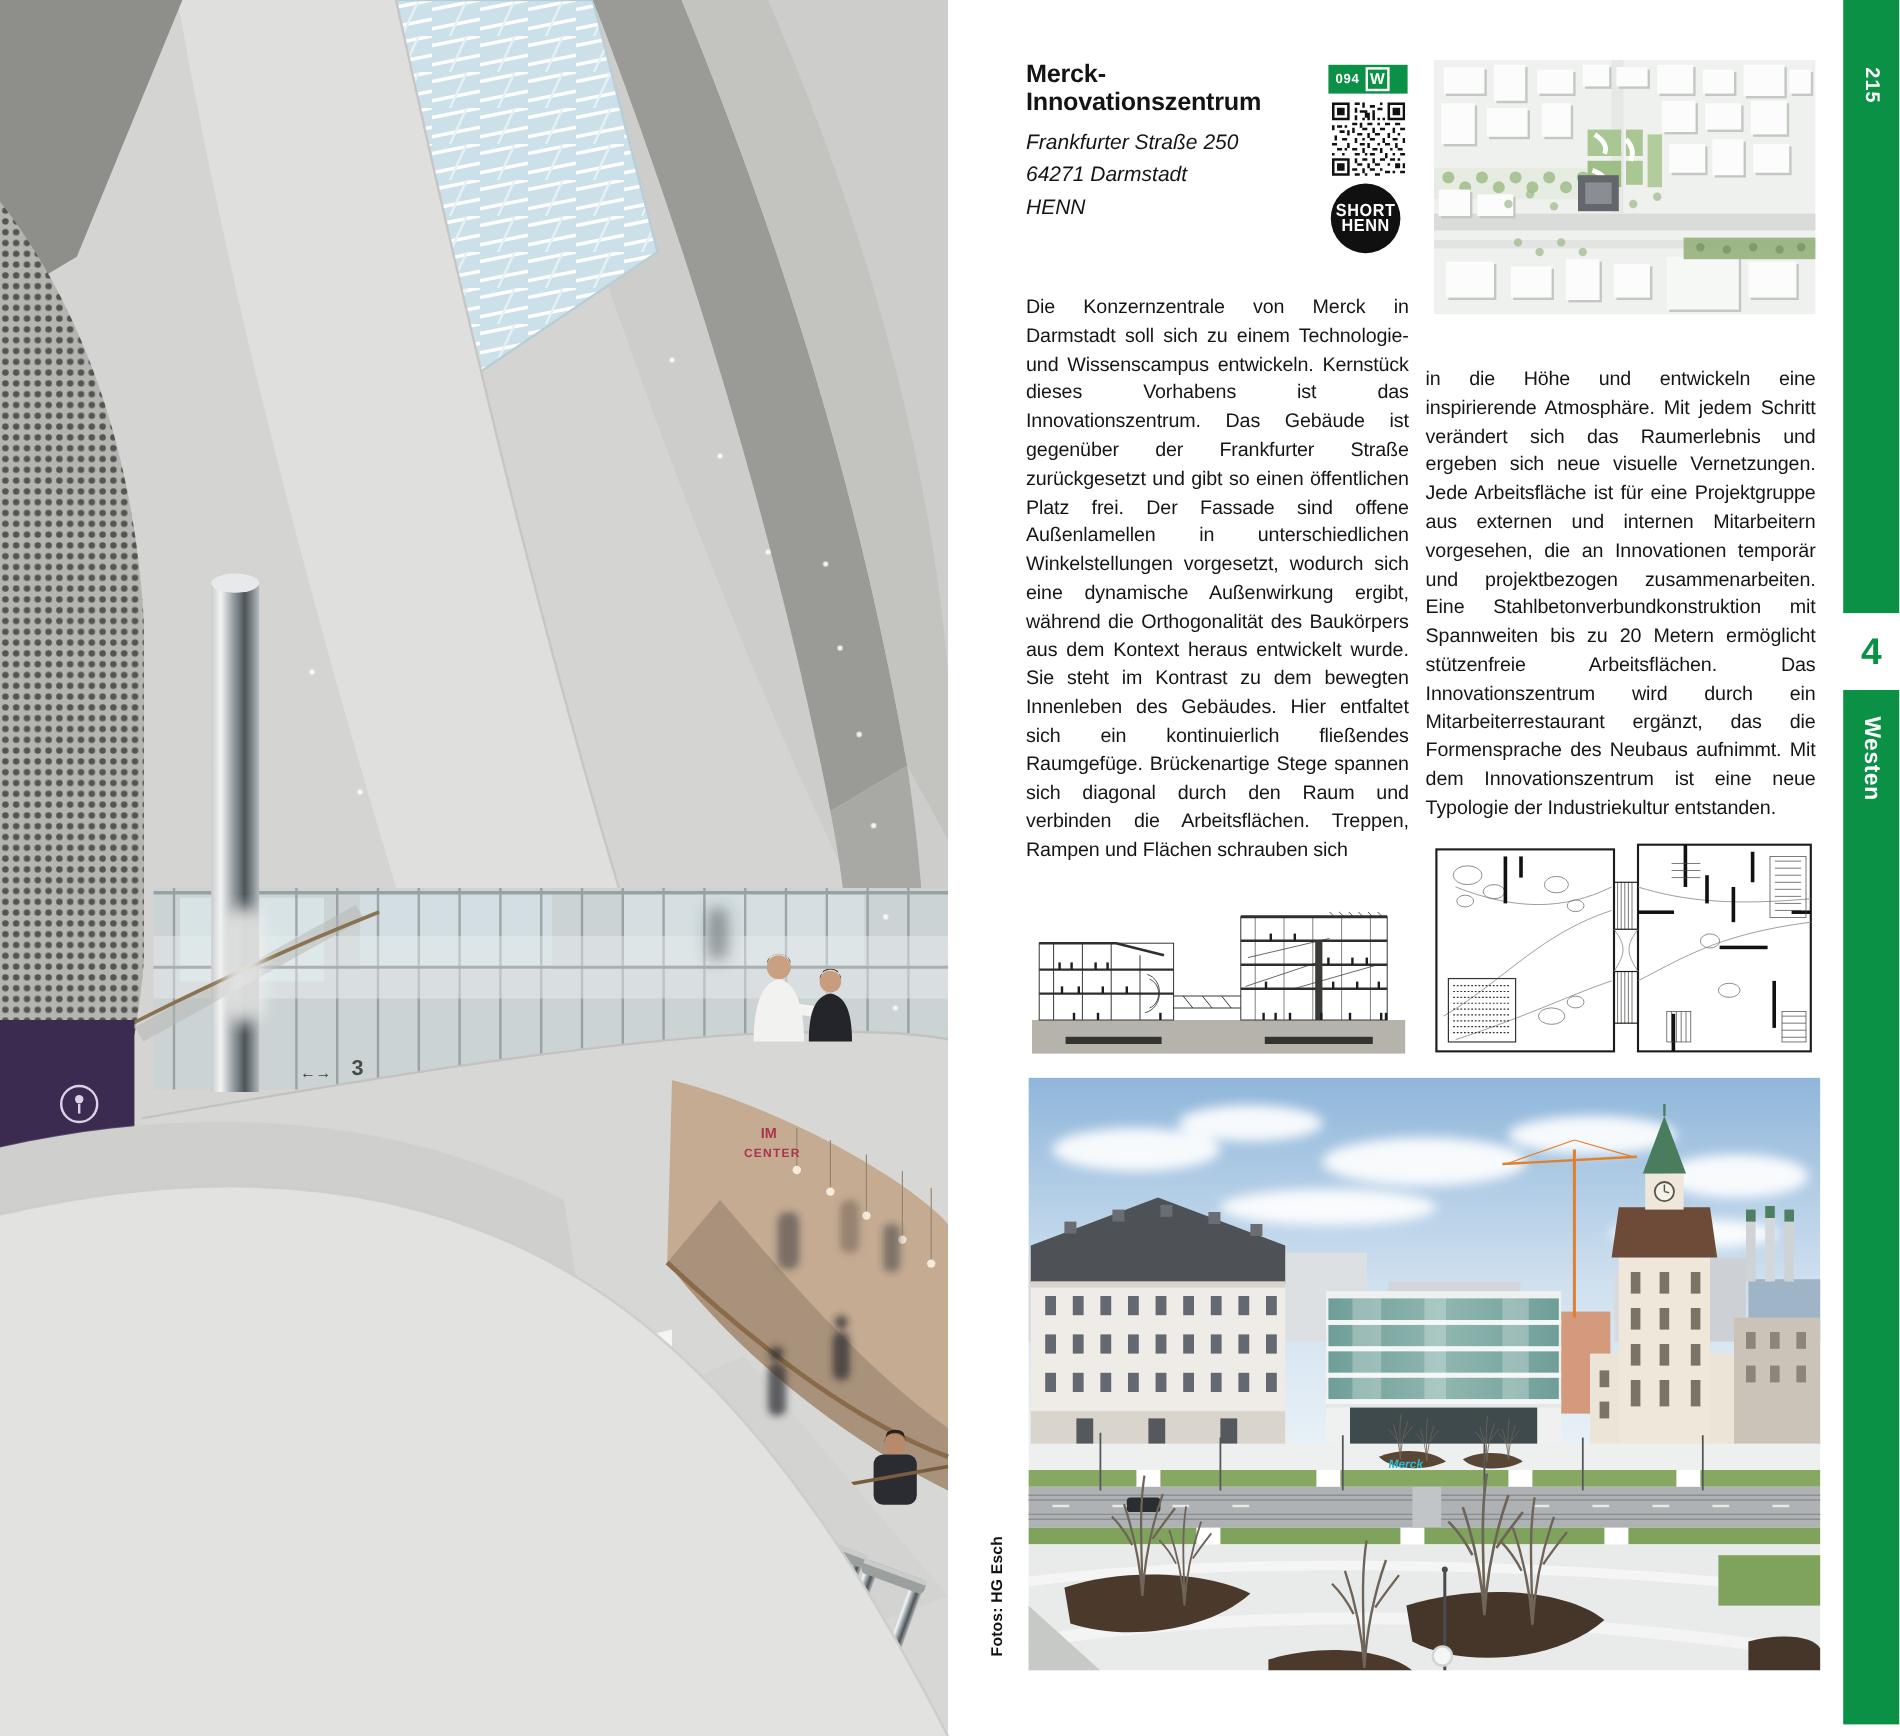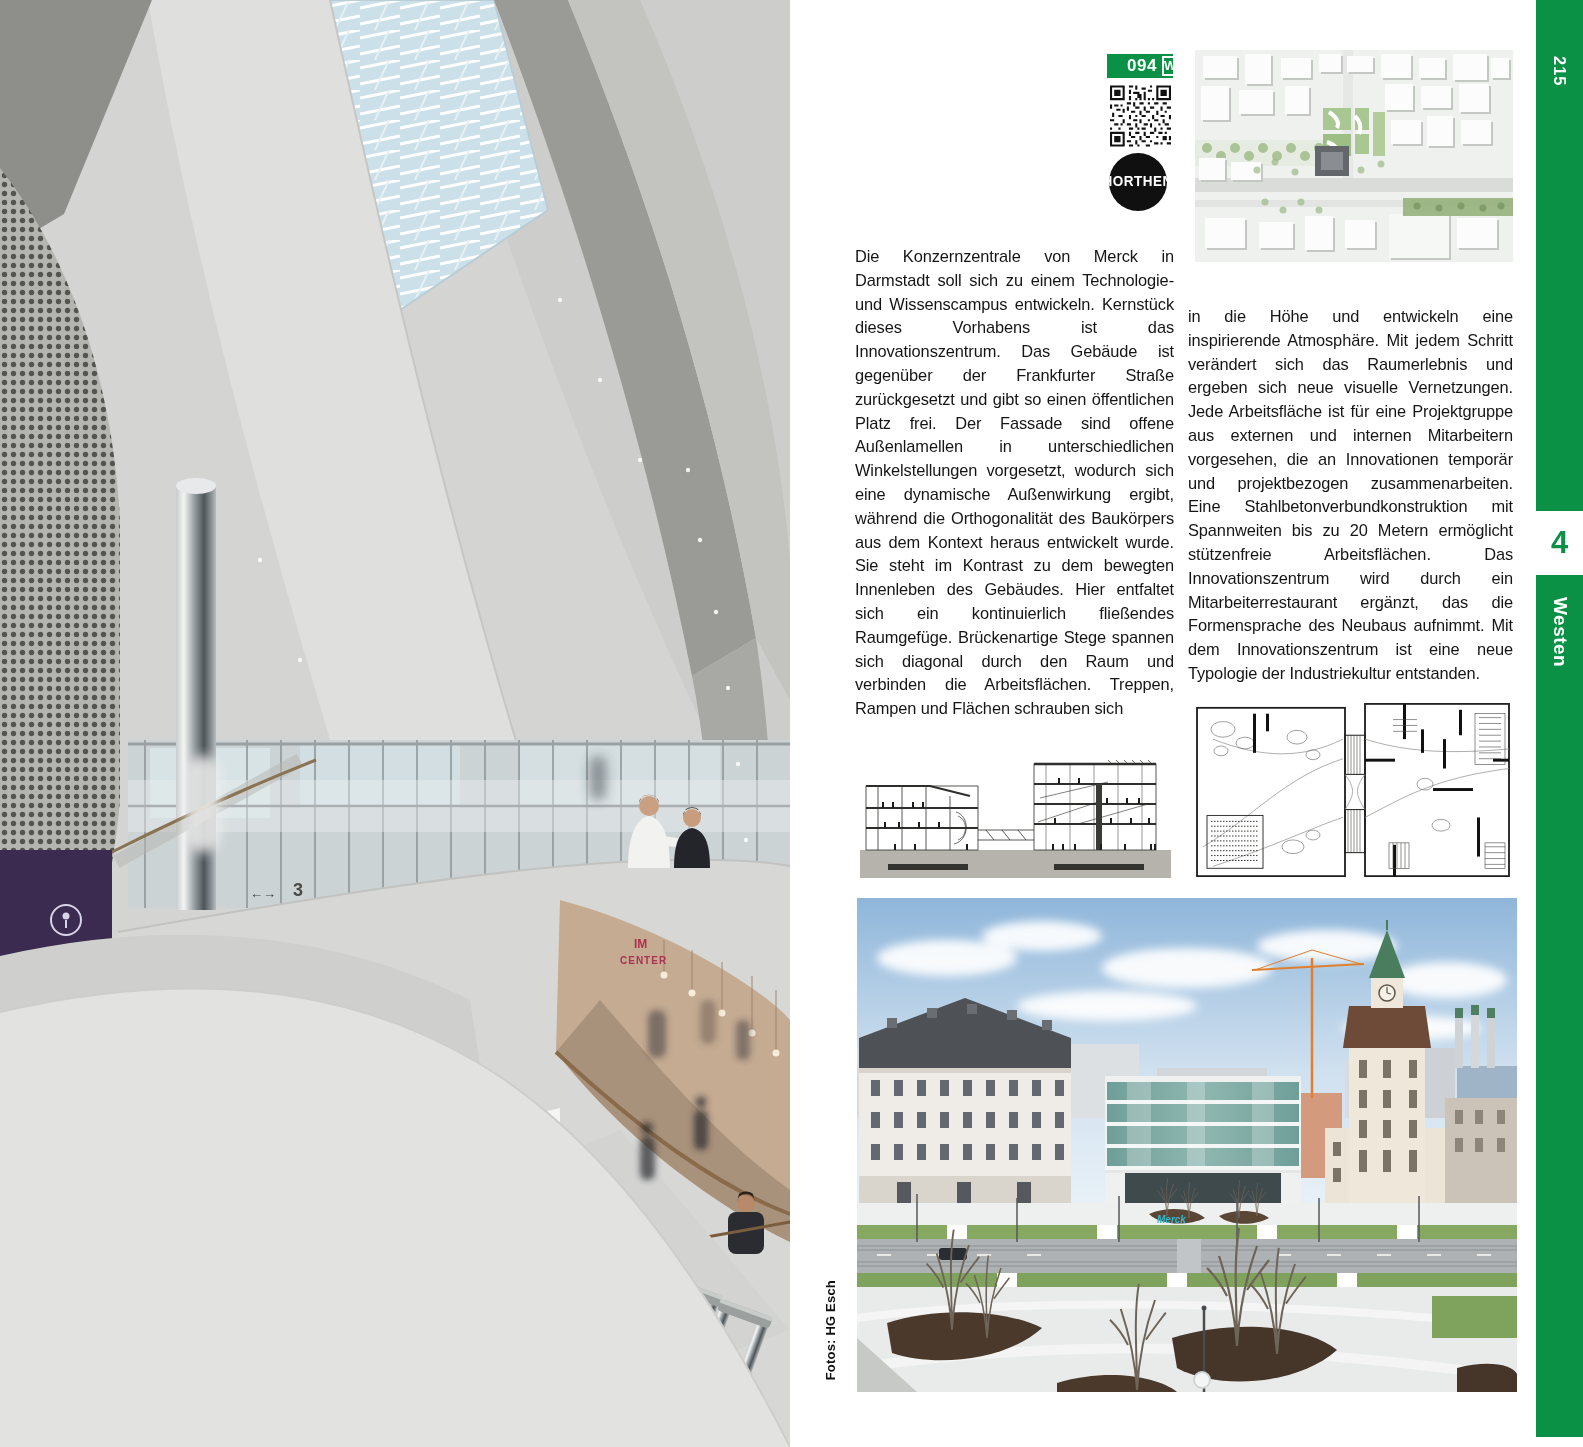--- a/index.html
+++ b/index.html
@@ -12,30 +12,30 @@
   .interior{left:0;top:0;width:790px;height:1447px;}
 
   
   .header{left:855px;top:50px;width:250px;}
   .header h1{margin:0 0 7px 0;font-size:21px;line-height:24px;font-weight:bold;letter-spacing:-.2px;}
   .header .addr{font-style:italic;font-size:17.5px;line-height:27px;}
 
   
   .badge{left:1107px;top:54px;width:66px;height:24px;background:#0A9145;display:flex;
          align-items:center;justify-content:flex-start;padding:0;box-sizing:border-box;}
-  .badge .num{color:#fff;font-weight:bold;font-size:17px;letter-spacing:.5px;padding-left:20px;}
+  .badge .num{color:#fff;font-weight:bold;font-size:11px;letter-spacing:.5px;padding-left:6px;}
   .badge .reg{margin-left:5px;margin-right:3px;width:16px;height:16px;border:2px solid #fff;
               color:#fff;font-weight:bold;font-size:13px;line-height:16px;text-align:center;}
 
   
   .qr{left:1110px;top:85px;width:61px;height:62px;}
 
   
   .shortlist{left:1109px;top:153px;width:58px;height:58px;border-radius:50%;background:#101010;
-             display:flex;flex-direction:row;align-items:center;justify-content:center;}
+             display:flex;flex-direction:column;align-items:center;justify-content:center;}
   .shortlist span{color:#fff;font-weight:bold;font-size:13.5px;line-height:12.5px;letter-spacing:.5px;
                   transform:scaleY(1.08);}
 
   
   .siteplan{left:1195px;top:50px;width:318px;height:212px;}
   .sectionfig{left:858px;top:752px;width:315px;height:128px;}
   .floorplan{left:1193px;top:700px;width:320px;height:182px;}
   .extphoto{left:857px;top:898px;width:660px;height:494px;}
 
   
@@ -287,20 +287,26 @@
           <circle cx="688" cy="470" r="2.2"></circle>
       <circle cx="560" cy="300" r="2.2"></circle>
           <circle cx="600" cy="380" r="2.2"></circle>
           <circle cx="640" cy="460" r="2.2"></circle>
       <circle cx="260" cy="560" r="2.2"></circle>
           <circle cx="300" cy="660" r="2.2"></circle>
     </g>
   </svg>
   </div>
 
+  <div class="abs header">
+    <h1>Merck-Innovationszentrum</h1>
+    <div class="addr">Frankfurter Straße 250</div>
+    <div class="addr">64271 Darmstadt</div>
+    <div class="addr">HENN</div>
+  </div>
 
   <div class="abs badge">
     <span class="num">094</span>
     <span class="reg">W</span>
   </div>
 
   <div class="abs qr">
     <svg viewBox="0 0 29 29" width="61" height="62">
       <rect width="29" height="29" fill="#ffffff"></rect>
       <path fill="#111" d="M0 0h7v7h-7z M22 0h7v7h-7z M0 22h7v7h-7z"></path>

